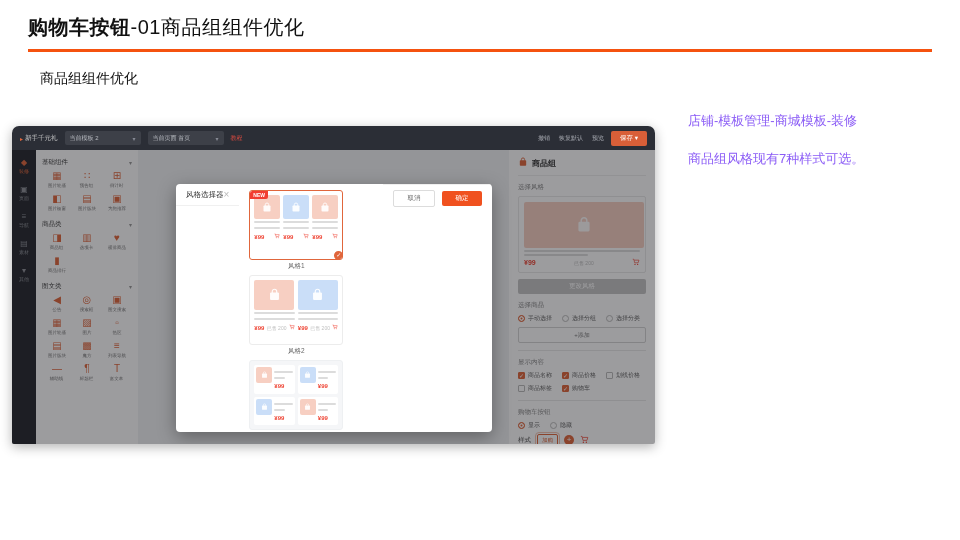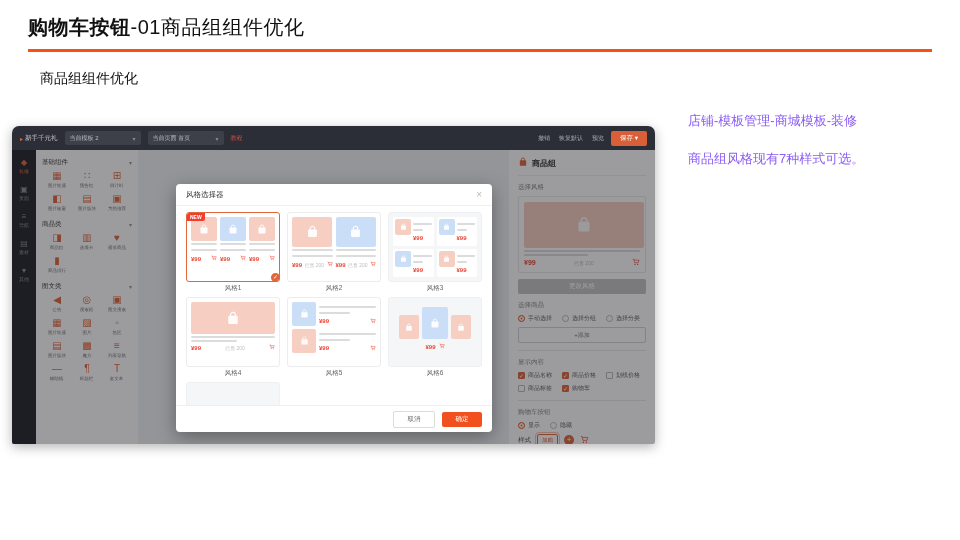--- a/index.html
+++ b/index.html
@@ -66,21 +66,21 @@
   .cbx.on{background:#e0663c;border-color:#e0663c;}
   .add-btn{margin-top:4px;height:14px;border:1px solid #d4d4d4;border-radius:2px;display:flex;align-items:center;justify-content:center;color:#777;font-size:6px;}
   .divider{border-top:1px solid #e9e9e9;margin:7px 0 0;}
   .style-row{display:flex;align-items:center;gap:6px;margin-top:4px;}
   .pill{border:1px solid #e0663c;color:#e0663c;font-size:5.5px;padding:1.5px 4px;border-radius:2px;outline:1px solid #f3c4b2;outline-offset:1px;}
   .pluscircle{width:10px;height:10px;border-radius:50%;background:#e0663c;color:#fff;font-size:8px;line-height:10px;text-align:center;}
 
   
   .overlay{position:absolute;inset:0;background:rgba(18,20,24,.42);z-index:5;}
   .modal{position:absolute;left:164px;top:34px;width:316px;height:248px;background:#fff;border-radius:4px;z-index:6;
-         box-shadow:0 5px 18px rgba(0,0,0,.35);display:flex;flex-direction:column;overflow:hidden;}
+         box-shadow:0 5px 18px rgba(0,0,0,.35);display:flex;flex-direction:row;overflow:hidden;}
   .m-head{height:21px;flex:none;display:flex;align-items:center;justify-content:space-between;padding:0 10px;border-bottom:1px solid #f0f0f0;}
   .m-title{font-size:7.5px;color:#333;}
   .m-close{color:#bbb;font-size:10px;line-height:10px;}
   .m-body{flex:1;overflow:hidden;padding:6px 10px 0;display:flex;flex-wrap:wrap;gap:4px 7px;align-content:flex-start;}
   .m-foot{height:26px;flex:none;border-top:1px solid #efefef;display:flex;align-items:center;justify-content:flex-end;gap:7px;padding:0 10px;}
   .btn-cancel{min-width:32px;height:15px;border:1px solid #dcdcdc;border-radius:2px;background:#fff;color:#666;
               font-size:6.5px;display:flex;align-items:center;justify-content:center;padding:0 4px;}
   .btn-ok{min-width:32px;height:15px;border-radius:2px;background:#f0511f;color:#fff;font-size:6.5px;
           display:flex;align-items:center;justify-content:center;padding:0 4px;}
 

